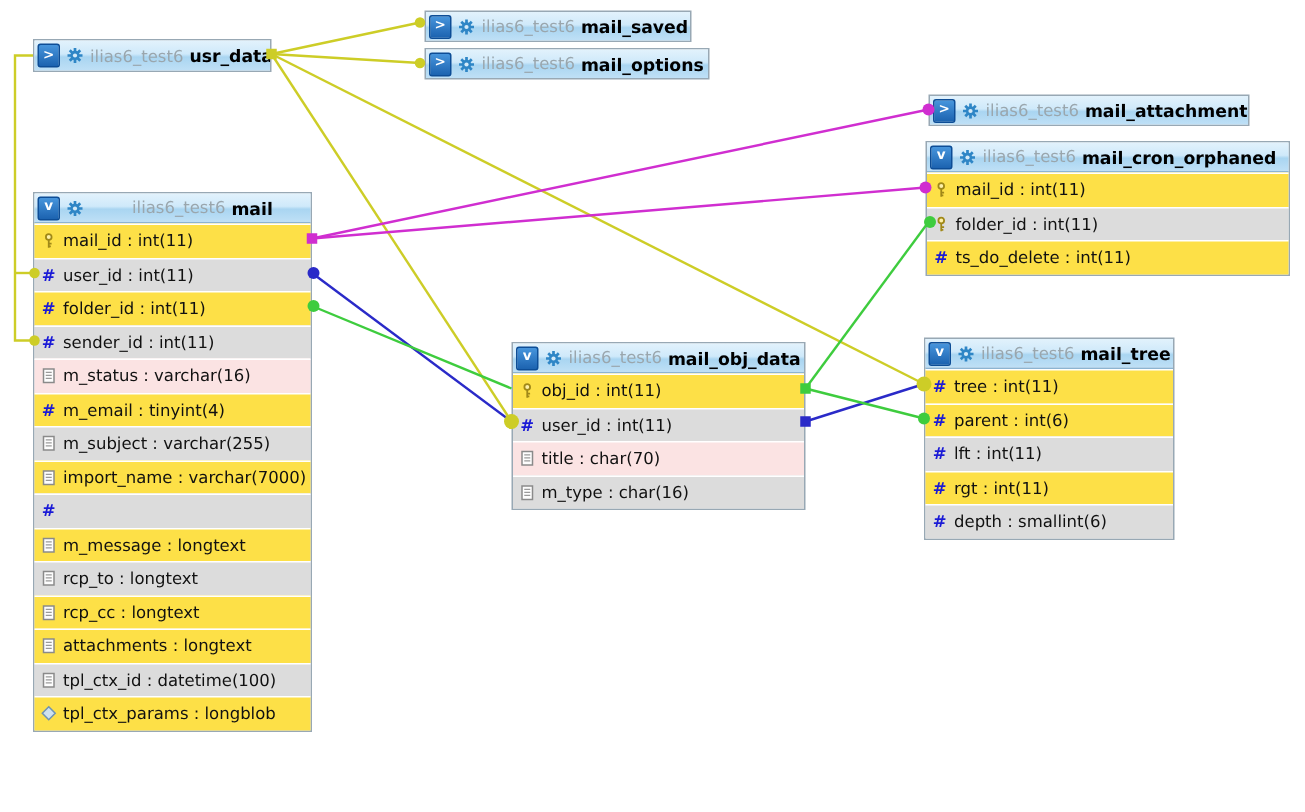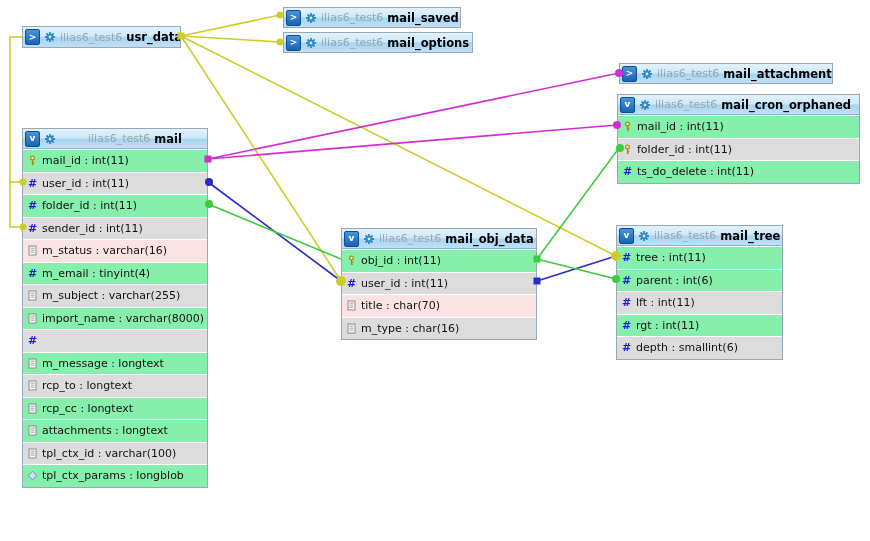--- a/index.html
+++ b/index.html
@@ -11,21 +11,21 @@
   .thead{height:20px;display:flex;align-items:center;gap:4px;padding:0 4px 0 2px;box-sizing:border-box;
          background:linear-gradient(#e2f2fc 0%,#cfe9fa 45%,#a9d5f1 55%,#bfe0f6 100%);
          border-bottom:1px solid #8cb4d2;white-space:nowrap;overflow:hidden;}
   .collapsed .thead{border-bottom:none;height:100%;}
   .tbtn{width:13px;height:14px;flex:0 0 13px;display:flex;align-items:center;justify-content:center;
         font-size:9px;font-weight:bold;color:#fff;
         background:linear-gradient(#4795dc,#1c63b0);border:1px solid #0d4d96;border-radius:2px;line-height:1;}
   .dbname{color:#9aa6ad;font-size:11px;}
   .tname{color:#000;font-size:11.5px;font-weight:bold;}
   .trow{height:22.5px;display:flex;align-items:center;gap:4px;padding:0 4px;box-sizing:border-box;
-        background:#86efac;white-space:nowrap;overflow:hidden;border-top:1px solid #fff;}
+        background:#fde047;white-space:nowrap;overflow:hidden;border-top:1px solid #fff;}
   .trow.g{background:#dcdcdc;}
   .trow.pink{background:#fbe3e3;}
   .fl{font-size:11px;color:#111;}
   .fi{width:11px;height:11px;flex:0 0 11px;}
   .fi.hash{display:flex;align-items:center;justify-content:center;}
   .fi.hash::before{content:"#";color:#1a1ad6;font-weight:bold;font-size:11px;line-height:1;}
   .gear{width:12px;height:12px;flex:0 0 12px;}
   
   #wires{position:absolute;left:0;top:0;z-index:5;pointer-events:none;}
 </style>
@@ -173,21 +173,21 @@
     <div class="trow g">
         <svg class="fi">
           <use href="#i-text"></use>
         </svg>
         <span class="fl">m_subject : varchar(255)</span>
       </div>
     <div class="trow">
         <svg class="fi">
           <use href="#i-text"></use>
         </svg>
-        <span class="fl">import_name : varchar(8000)</span>
+        <span class="fl">import_name : varchar(7000)</span>
       </div>
     <div class="trow g">
         <span class="fi hash"></span>
       </div>
     <div class="trow">
         <svg class="fi">
           <use href="#i-text"></use>
         </svg>
         <span class="fl">m_message : longtext</span>
       </div>
@@ -206,21 +206,21 @@
     <div class="trow">
         <svg class="fi">
           <use href="#i-text"></use>
         </svg>
         <span class="fl">attachments : longtext</span>
       </div>
     <div class="trow g">
         <svg class="fi">
           <use href="#i-text"></use>
         </svg>
-        <span class="fl">tpl_ctx_id : varchar(100)</span>
+        <span class="fl">tpl_ctx_id : datetime(100)</span>
       </div>
     <div class="trow">
         <svg class="fi">
           <use href="#i-blob"></use>
         </svg>
         <span class="fl">tpl_ctx_params : longblob</span>
       </div>
   </div>
 
   <div class="table" style="left:341px;top:228px;width:196px;">

